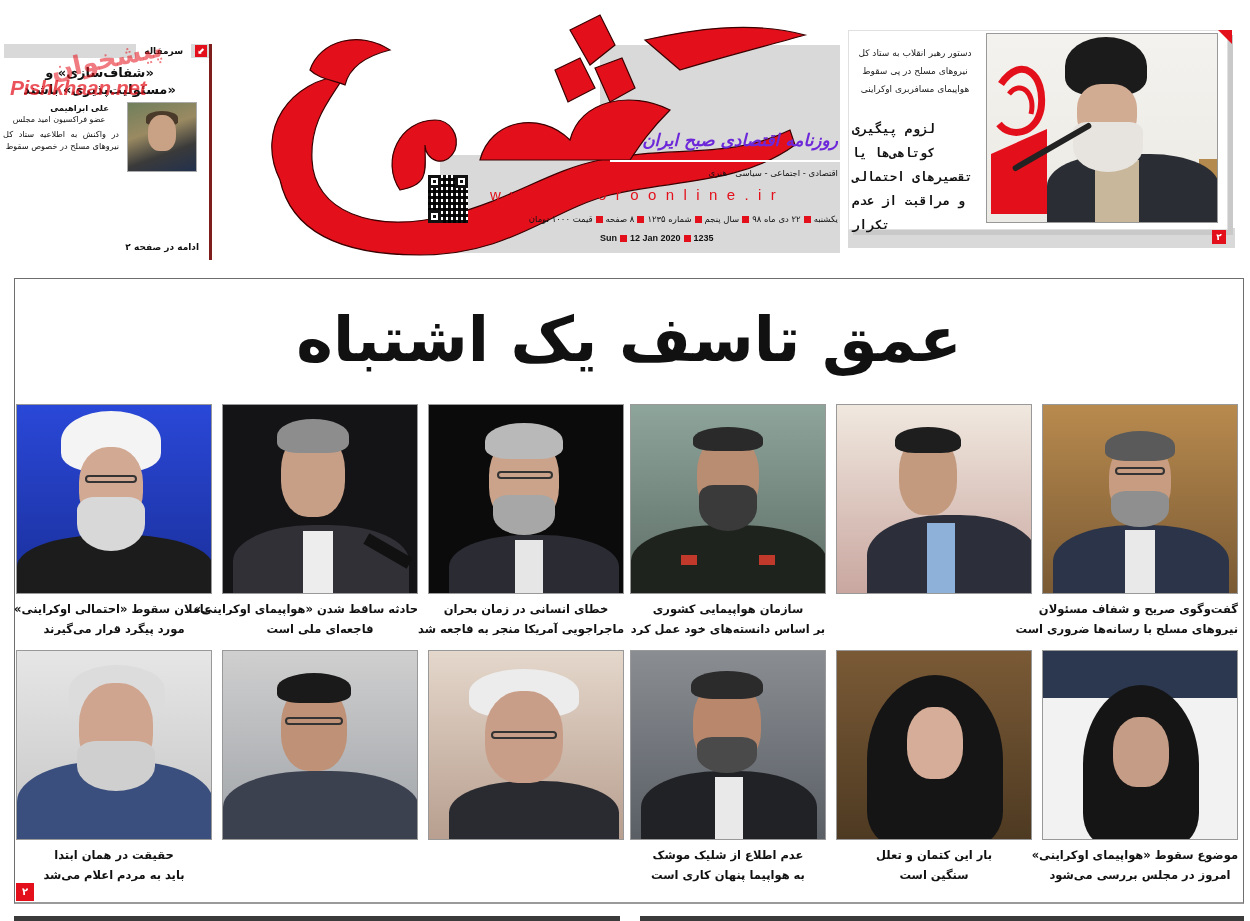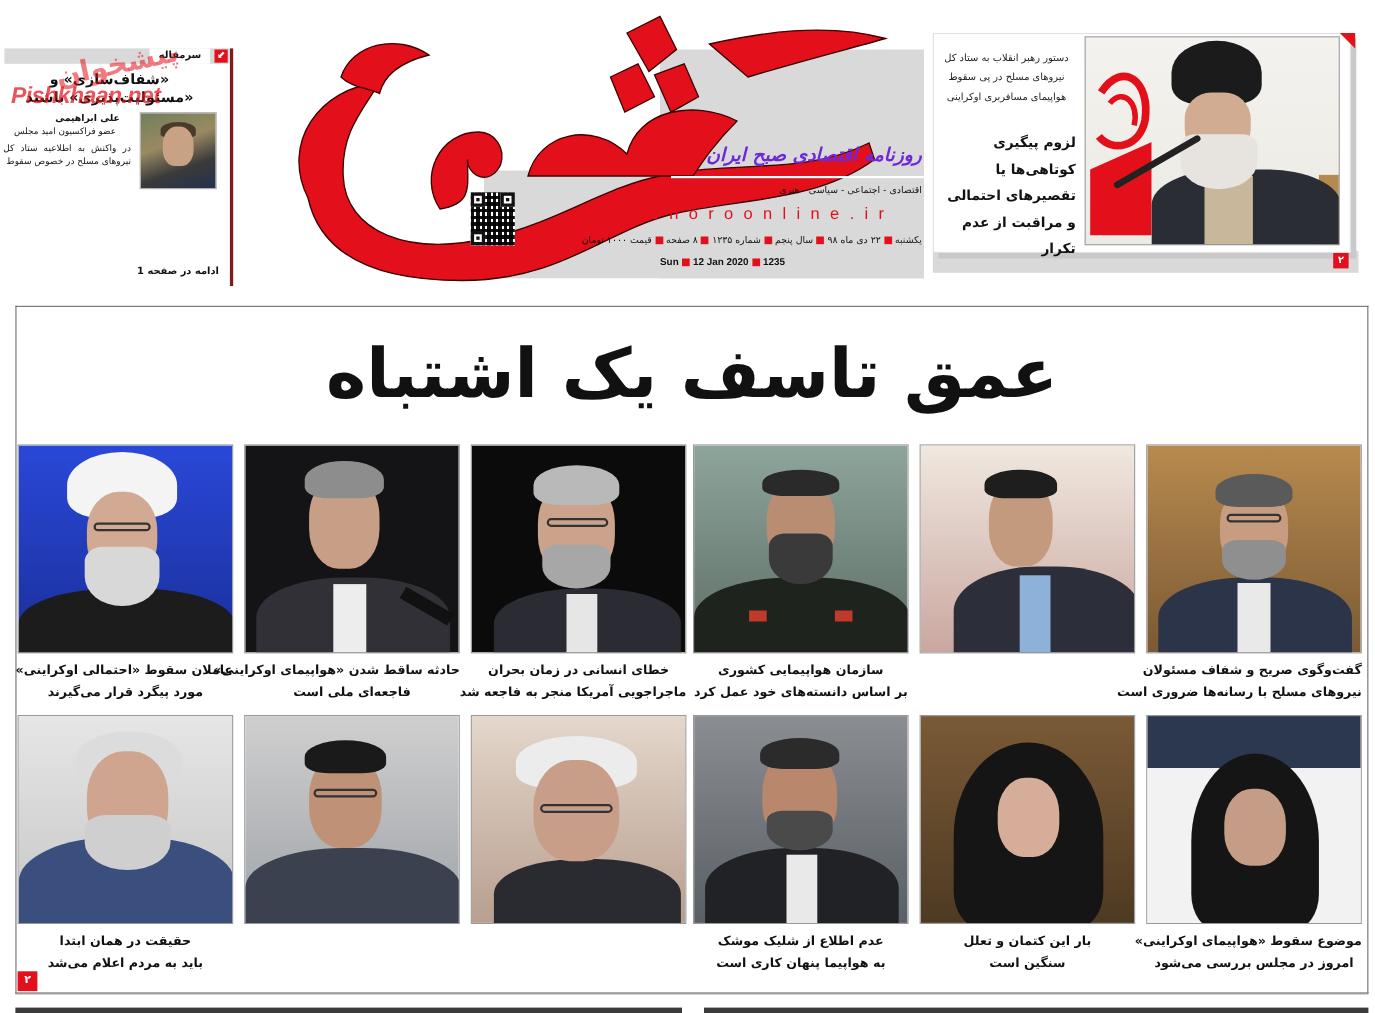--- a/index.html
+++ b/index.html
@@ -23,38 +23,38 @@
   .watermark { position: absolute; left: 10px; top: 76px; font-size: 21px; font-weight: bold; font-style: italic; color: rgba(227,16,27,0.72); letter-spacing: -0.5px; font-family: "Liberation Sans", sans-serif; }
   .watermark-fa { position: absolute; left: 50px; top: 44px; font-size: 26px; font-weight: bold; color: rgba(227,16,27,0.55); direction: rtl; transform: rotate(-12deg); }
 
   
   .mast-band { position: absolute; left: 600px; top: 45px; width: 240px; height: 208px; background: #d9d9d9; }
   .mast-band2 { position: absolute; left: 440px; top: 155px; width: 400px; height: 98px; background: #d9d9d9; }
   .logo { position: absolute; left: 250px; top: 10px; width: 560px; height: 250px; }
   .tagline { position: absolute; right: 412px; top: 130px; direction: rtl; color: #6d28d9; font-size: 17px; font-weight: bold; font-style: italic; font-family: "DejaVu Serif", serif; }
   .mast-rule { position: absolute; left: 610px; top: 160px; width: 230px; height: 2px; background: #fff; }
   .categories { position: absolute; right: 412px; top: 168px; direction: rtl; font-size: 8.5px; }
-  .url { position: absolute; left: 490px; top: 186px; color: #e3101b; font-size: 15px; letter-spacing: 9.4px; font-family: "Liberation Sans", sans-serif; margin-left: 28px; }
+  .url { position: absolute; left: 490px; top: 186px; color: #e3101b; font-size: 15px; letter-spacing: 9.4px; font-family: "Liberation Sans", sans-serif; }
   .issue-fa { position: absolute; right: 412px; top: 214px; direction: rtl; font-size: 8.5px; white-space: nowrap; }
   .issue-en { position: absolute; left: 600px; top: 233px; font-size: 9px; font-weight: bold; font-family: "Liberation Sans", sans-serif; }
   .sq { display: inline-block; width: 7px; height: 7px; background: #e3101b; margin: 0 3px; vertical-align: middle; }
   .qr { position: absolute; left: 428px; top: 175px; width: 40px; height: 48px; background:
       repeating-linear-gradient(90deg, #111 0 3px, #fff 3px 5px),
       repeating-linear-gradient(0deg, #111 0 3px, #fff 3px 6px);
       background-blend-mode: multiply; }
   .qr .f { position: absolute; width: 13px; height: 13px; border: 3px solid #111; background: #fff; }
   .qr .f::after { content: ""; position: absolute; left: 2px; top: 2px; width: 3px; height: 3px; background: #111; }
 
   
   .lead-box { position: absolute; left: 848px; top: 30px; width: 380px; height: 200px; background: #fff; box-shadow: 5px 5px 0 #c9c9c9; border: 1px solid #e0e0e0; }
   .lead-shadow { position: absolute; left: 848px; top: 228px; width: 387px; height: 20px; background: #d9d9d9; }
   .lead-corner { position: absolute; left: 1218px; top: 30px; width: 0; height: 0; border-top: 14px solid #e3101b; border-left: 14px solid transparent; }
   .lead-page { position: absolute; left: 1212px; top: 230px; width: 14px; height: 14px; background: #e3101b; color: #fff; font-size: 9px; line-height: 14px; text-align: center; font-weight: bold; }
   .lead-sub { position: absolute; left: 852px; top: 44px; width: 126px; direction: rtl; text-align: center; font-size: 9px; line-height: 18px; color: #222; }
-  .lead-title { position: absolute; left: 852px; top: 118px; width: 126px; direction: rtl; text-align: right; font-size: 12.5px; line-height: 24px; font-weight: bold; }
+  .lead-title { position: absolute; left: 852px; top: 118px; width: 126px; direction: rtl; text-align: left; font-size: 12.5px; line-height: 24px; font-weight: bold; font-family: Liberation Mono, monospace; }
   .lead-photo { position: absolute; left: 986px; top: 33px; width: 232px; height: 190px; background: linear-gradient(180deg, #f3f2ee 0%, #eceae4 100%); border: 1px solid #999; overflow: hidden; }
   .lp-flag { position: absolute; left: 4px; top: 20px; width: 56px; height: 160px; }
   .lp-turban { position: absolute; left: 78px; top: 3px; width: 82px; height: 58px; background: #1b1b1b; border-radius: 50% 50% 30% 30%; }
   .lp-face { position: absolute; left: 90px; top: 50px; width: 60px; height: 60px; background: #d2ab93; border-radius: 40% 40% 45% 45%; }
   .lp-beard { position: absolute; left: 86px; top: 88px; width: 70px; height: 50px; background: #e7e4df; border-radius: 20% 20% 50% 50%; }
   .lp-robe { position: absolute; left: 60px; top: 120px; width: 172px; height: 80px; background: #2a2d33; border-radius: 40% 40% 0 0; }
   .lp-robe-in { position: absolute; left: 108px; top: 126px; width: 44px; height: 64px; background: #c8b79a; }
   .lp-mic { position: absolute; left: 20px; top: 110px; width: 90px; height: 6px; background: #222; transform: rotate(-30deg); border-radius: 3px; }
   .lp-chair { position: absolute; left: 212px; top: 125px; width: 20px; height: 70px; background: #b48a4e; }
 
@@ -91,21 +91,21 @@
     <div>«شفاف‌سازی» و</div>
     <div>«مسئولیت‌پذیری» باشند</div>
   </div>
   <div class="ed-author">علی ابراهیمی</div>
   <div class="ed-role">عضو فراکسیون امید مجلس</div>
   <div class="ed-photo">
     <div class="hair"></div>
       <div class="face"></div>
   </div>
   <div class="ed-body-top">در واکنش به اطلاعیه ستاد کل نیروهای مسلح در خصوص سقوط</div>
-  <div class="ed-more">ادامه در صفحه 1</div>
+  <div class="ed-more">ادامه در صفحه ۲</div>
 </div>
 <div class="watermark-fa">پیشخوان</div>
 <div class="watermark">Pishkhaan.net</div>
 
 <div class="mast-band"></div>
 <div class="mast-band2"></div>
 
 <svg class="logo" viewBox="0 0 560 250">
 
   <path d="M30 170 C 5 120, 40 70, 95 65 C 80 90, 60 110, 62 150 C 64 200, 120 225, 200 205 C 260 190, 300 160, 350 150 C 420 135, 480 150, 540 120 L 545 135 C 490 175, 420 170, 360 185 C 300 200, 260 245, 170 245 C 80 245, 40 215, 30 170 Z" fill="#e3101b" stroke="#3a0000" stroke-width="1.2"></path>

